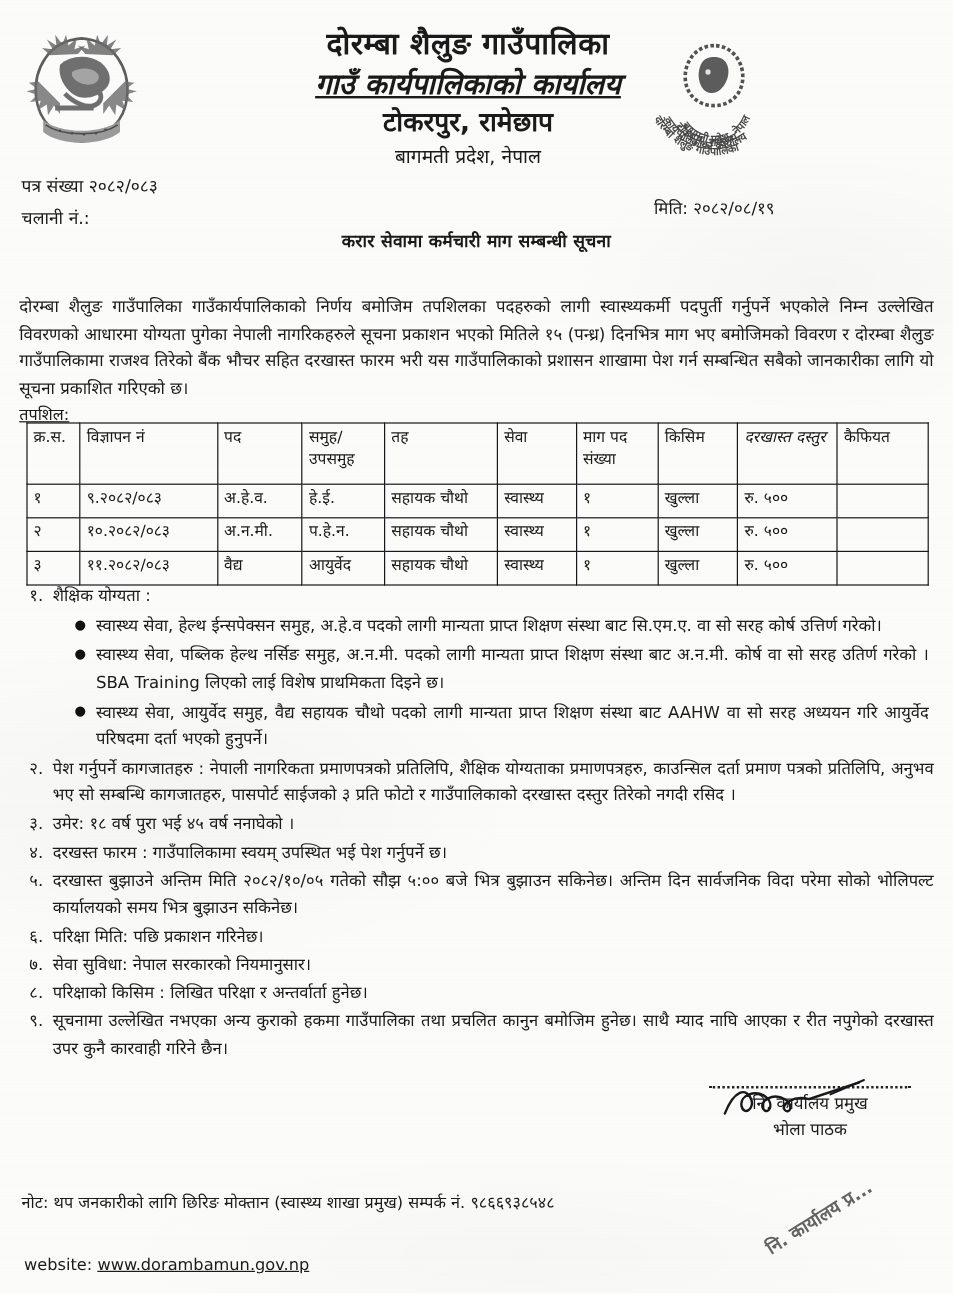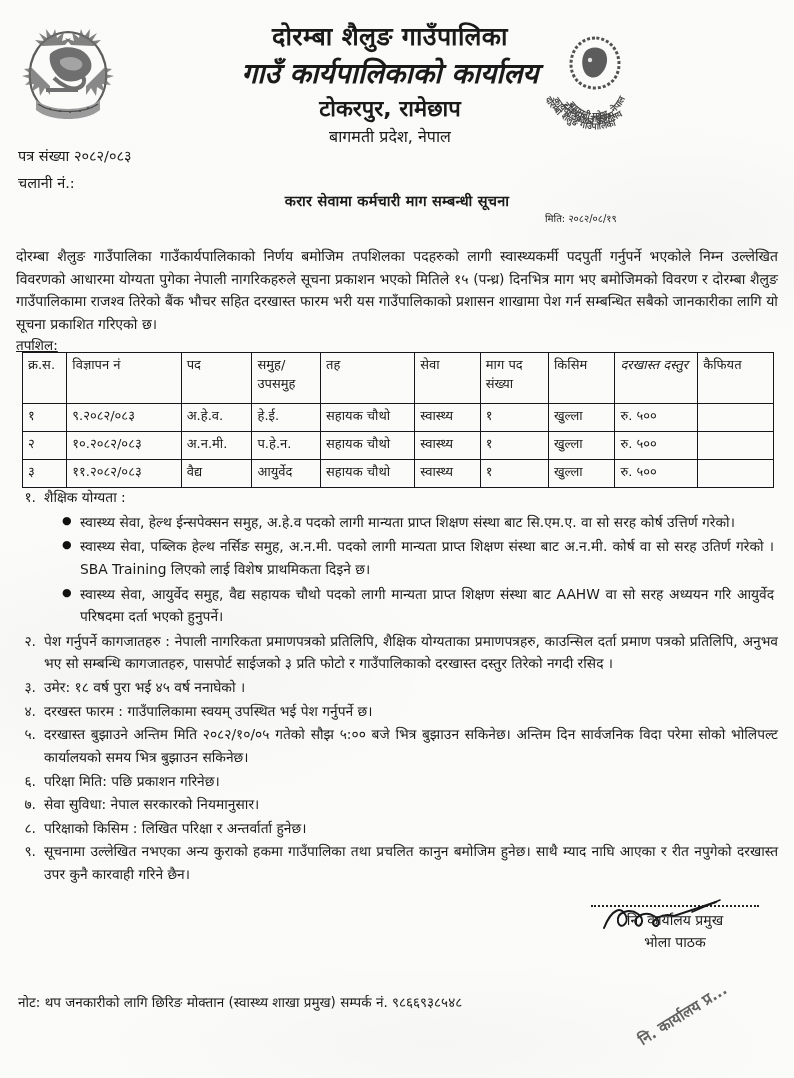--- a/index.html
+++ b/index.html
@@ -55,24 +55,25 @@
     width: 420px;
     text-align: center;
   }
   .h-line1 {
     font-size: 25px;
     letter-spacing: .4px;
     line-height: 1.35;
     font-weight: 600;
   }
   .h-line2 {
-    font-size: 28px;
+    font-size: 24px;
     line-height: 1.4;
     font-weight: 600;
     font-style: italic;
+    text-decoration: underline;
   }
   .h-line3 {
     font-size: 22px;
     line-height: 1.45;
     font-weight: 600;
   }
   .h-line4 {
     font-size: 16px;
     line-height: 1.5;
     font-weight: 500;
@@ -81,22 +82,21 @@
   
   .letterno {
     position: absolute;
     left: 18px; top: 143px;
     font-size: 14.5px;
     line-height: 1.85;
   }
   .date-right {
     position: absolute;
     left: 545px; top: 163px;
-    font-size: 10px;
-    margin-top: 48px;
+    font-size: 14px;
   }
 
   
   .subject {
     position: absolute;
     left: 0; top: 190px;
     width: 794px;
     text-align: center;
   }
   .subject-title {
@@ -461,15 +461,19 @@
   <div class="sig">
     <div class="sig-dots"></div>
     <div>नि. कार्यालय प्रमुख</div>
     <div>भोला पाठक</div>
   </div>
 
   <div class="stamp2">नि. कार्यालय प्र...</div>
 
   <div class="note">नोट: थप जनकारीको लागि छिरिङ मोक्तान (स्वास्थ्य शाखा प्रमुख) सम्पर्क नं. ९८६६९३८५४८</div>
 
+  <div class="footer-left">
+    <span>website:</span>
+    <span class="url">www.dorambamun.gov.np</span>
+  </div>
   <div class="footer-right">Email:ito.dorambamun@gmail.com</div>
 
 </div>
 
 </body></html>

